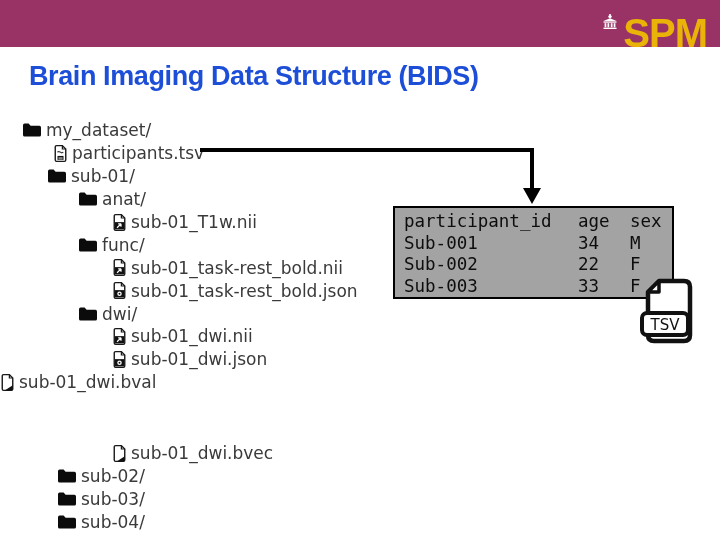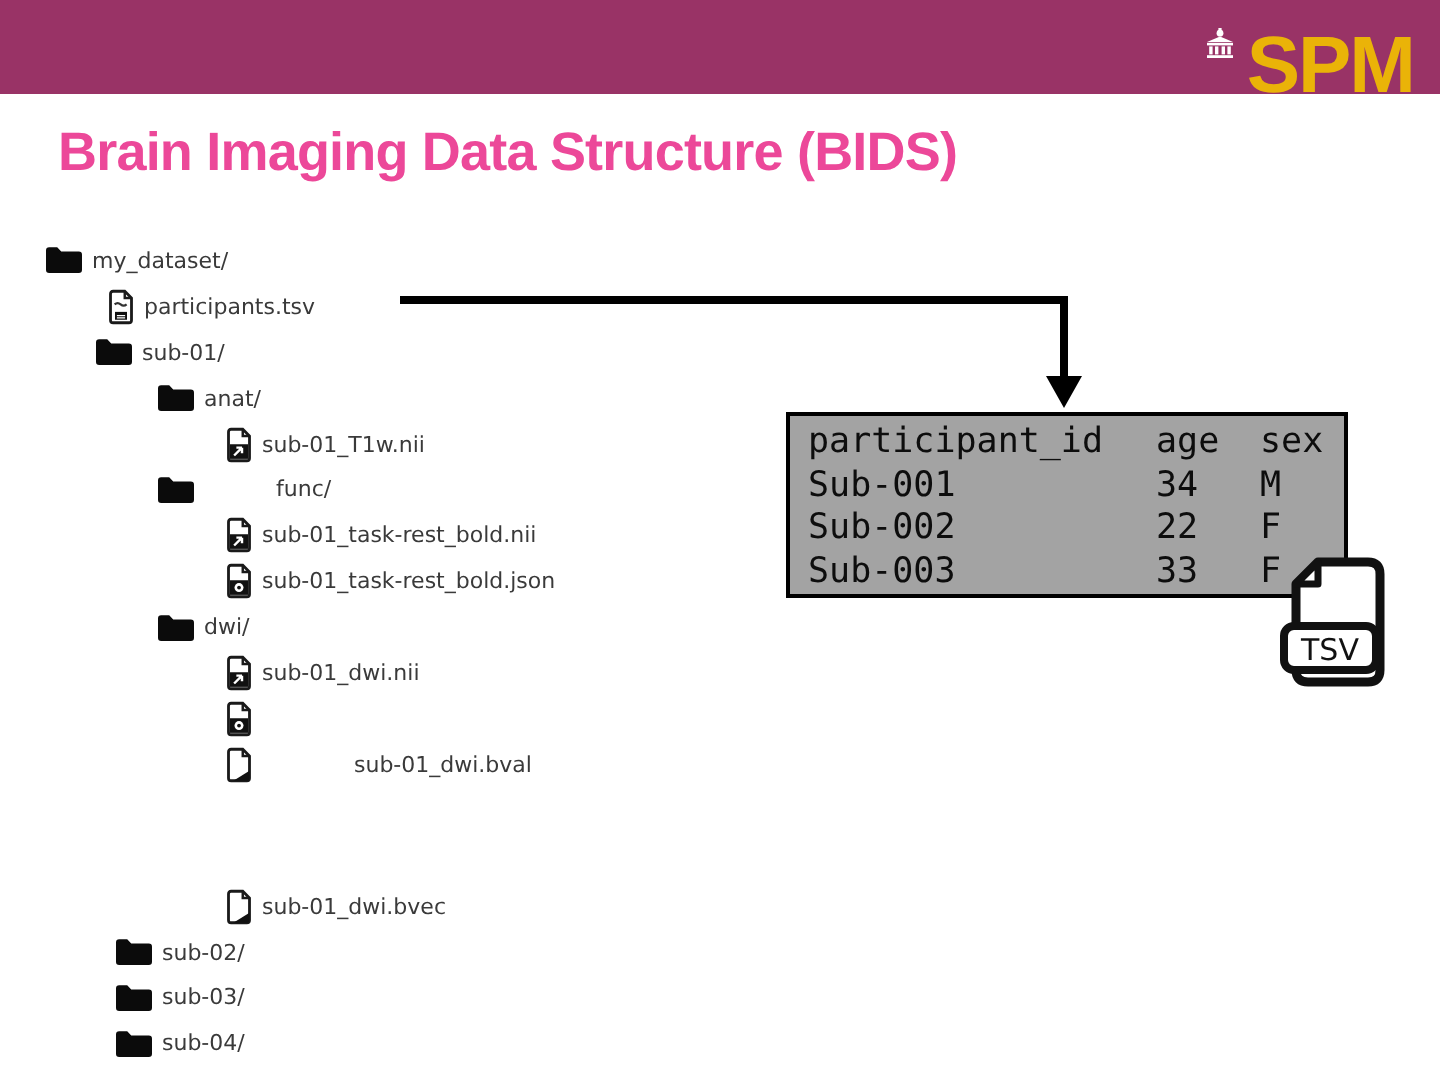--- a/index.html
+++ b/index.html
@@ -12,26 +12,26 @@
   .logo{position:absolute;right:13px;top:0;height:47px;display:flex;align-items:flex-end;}
   .logo-text{
     font-family:"Liberation Sans",sans-serif;font-weight:700;font-size:40px;
     line-height:40px;color:#eab308;letter-spacing:-1px;transform:translateY(6px);
   }
   .portico{margin-right:5px;transform:translateY(-14px);}
   
   .title{
     position:absolute;left:29px;top:61px;margin:0;
     font-family:"Liberation Sans",sans-serif;font-weight:700;font-size:27px;
-    color:#ec4899;letter-spacing:-0.4px;white-space:nowrap;
+    color:#1d4ed8;letter-spacing:-0.4px;white-space:nowrap;
   }
   
   .tree{position:absolute;left:0;top:119px;width:400px;}
   .tree-row{display:flex;align-items:center;height:22.9px;color:#3a3a3a;
-    font-size:11px;white-space:nowrap;}
+    font-size:17px;white-space:nowrap;}
   .tree-row .ticon{flex:0 0 auto;display:flex;align-items:center;margin-right:4px;}
   
   .overlay{position:absolute;left:0;top:0;pointer-events:none;}
   
   .ptable{
     position:absolute;left:393px;top:206px;width:281px;height:93px;
     border:2px solid #000;background:#a3a3a3;box-sizing:border-box;
     font-family:"DejaVu Sans Mono","Liberation Mono",monospace;
     font-size:17.5px;color:#0d0d0d;padding:3px 0 0 9px;
   }
@@ -111,21 +111,21 @@
         <span class="ticon">
           <svg width="15" height="19" viewBox="0 0 16 20">
             <path d="M3.4 1.6 L10 1.6 L13.6 5.2 L13.6 17 Q13.6 18.4 12.2 18.4 L3.8 18.4 Q2.4 18.4 2.4 17 L2.4 3 Q2.4 1.6 3.8 1.6 Z" fill="#fff" stroke="#1a1a1a" stroke-width="1.5"></path>
             <path d="M10 1.8 L10 5.2 L13.4 5.2" fill="none" stroke="#1a1a1a" stroke-width="1.3"></path>
             <rect x="3.2" y="9.6" width="9.6" height="7.8" fill="#111"></rect>
             <path d="M5.4 15.6 L9.6 11.4 M9.6 11.4 h-3 M9.6 11.4 v3" stroke="#fff" stroke-width="1.3" fill="none"></path>
           </svg>
         </span>
         <span>sub-01_T1w.nii</span>
       </div>
-      <div class="tree-row" style="padding-left: 78px; gap: 36px;">
+      <div class="tree-row" style="padding-left: 78px;">
         <span class="ticon">
           <svg width="20" height="16" viewBox="0 0 20 16">
             <path d="M1 3.2 Q1 1.6 2.6 1.6 L6.6 1.6 L8.6 3.8 L17.4 3.8 Q19 3.8 19 5.4 L19 12.9 Q19 14.5 17.4 14.5 L2.6 14.5 Q1 14.5 1 12.9 Z" fill="#0b0b0b"></path>
           </svg>
         </span>
         <span>func/</span>
       </div>
       <div class="tree-row" style="padding-left: 112px;">
         <span class="ticon">
           <svg width="15" height="19" viewBox="0 0 16 20">
@@ -171,22 +171,23 @@
       <div class="tree-row" style="padding-left: 112px;">
         <span class="ticon">
           <svg width="15" height="19" viewBox="0 0 16 20">
             <path d="M3.4 1.6 L10 1.6 L13.6 5.2 L13.6 17 Q13.6 18.4 12.2 18.4 L3.8 18.4 Q2.4 18.4 2.4 17 L2.4 3 Q2.4 1.6 3.8 1.6 Z" fill="#fff" stroke="#1a1a1a" stroke-width="1.5"></path>
             <path d="M10 1.8 L10 5.2 L13.4 5.2" fill="none" stroke="#1a1a1a" stroke-width="1.3"></path>
             <rect x="3.2" y="9.6" width="9.6" height="7.8" fill="#111"></rect>
             <circle cx="8" cy="13.5" r="2.4" fill="#fff"></circle>
             <circle cx="8" cy="13.5" r="1" fill="#111"></circle>
           </svg>
         </span>
-      </div>
-      <div class="tree-row" style="padding-left: 112px; gap: 46px;">
+        <span>sub-01_dwi.json</span>
+      </div>
+      <div class="tree-row" style="">
         <span class="ticon">
           <svg width="15" height="19" viewBox="0 0 16 20">
             <path d="M3.4 1.6 L10 1.6 L13.6 5.2 L13.6 17 Q13.6 18.4 12.2 18.4 L3.8 18.4 Q2.4 18.4 2.4 17 L2.4 3 Q2.4 1.6 3.8 1.6 Z" fill="#fff" stroke="#1a1a1a" stroke-width="1.5"></path>
             <path d="M10 1.8 L10 5.2 L13.4 5.2" fill="none" stroke="#1a1a1a" stroke-width="1.3"></path>
             <path d="M5 18.4 L13.6 13 L13.6 17 Q13.6 18.4 12.2 18.4 Z" fill="#111"></path>
           </svg>
         </span>
         <span>sub-01_dwi.bval</span>
       </div>
       <div class="tree-row" style="padding-left: 112px; margin-top: 48px;">

